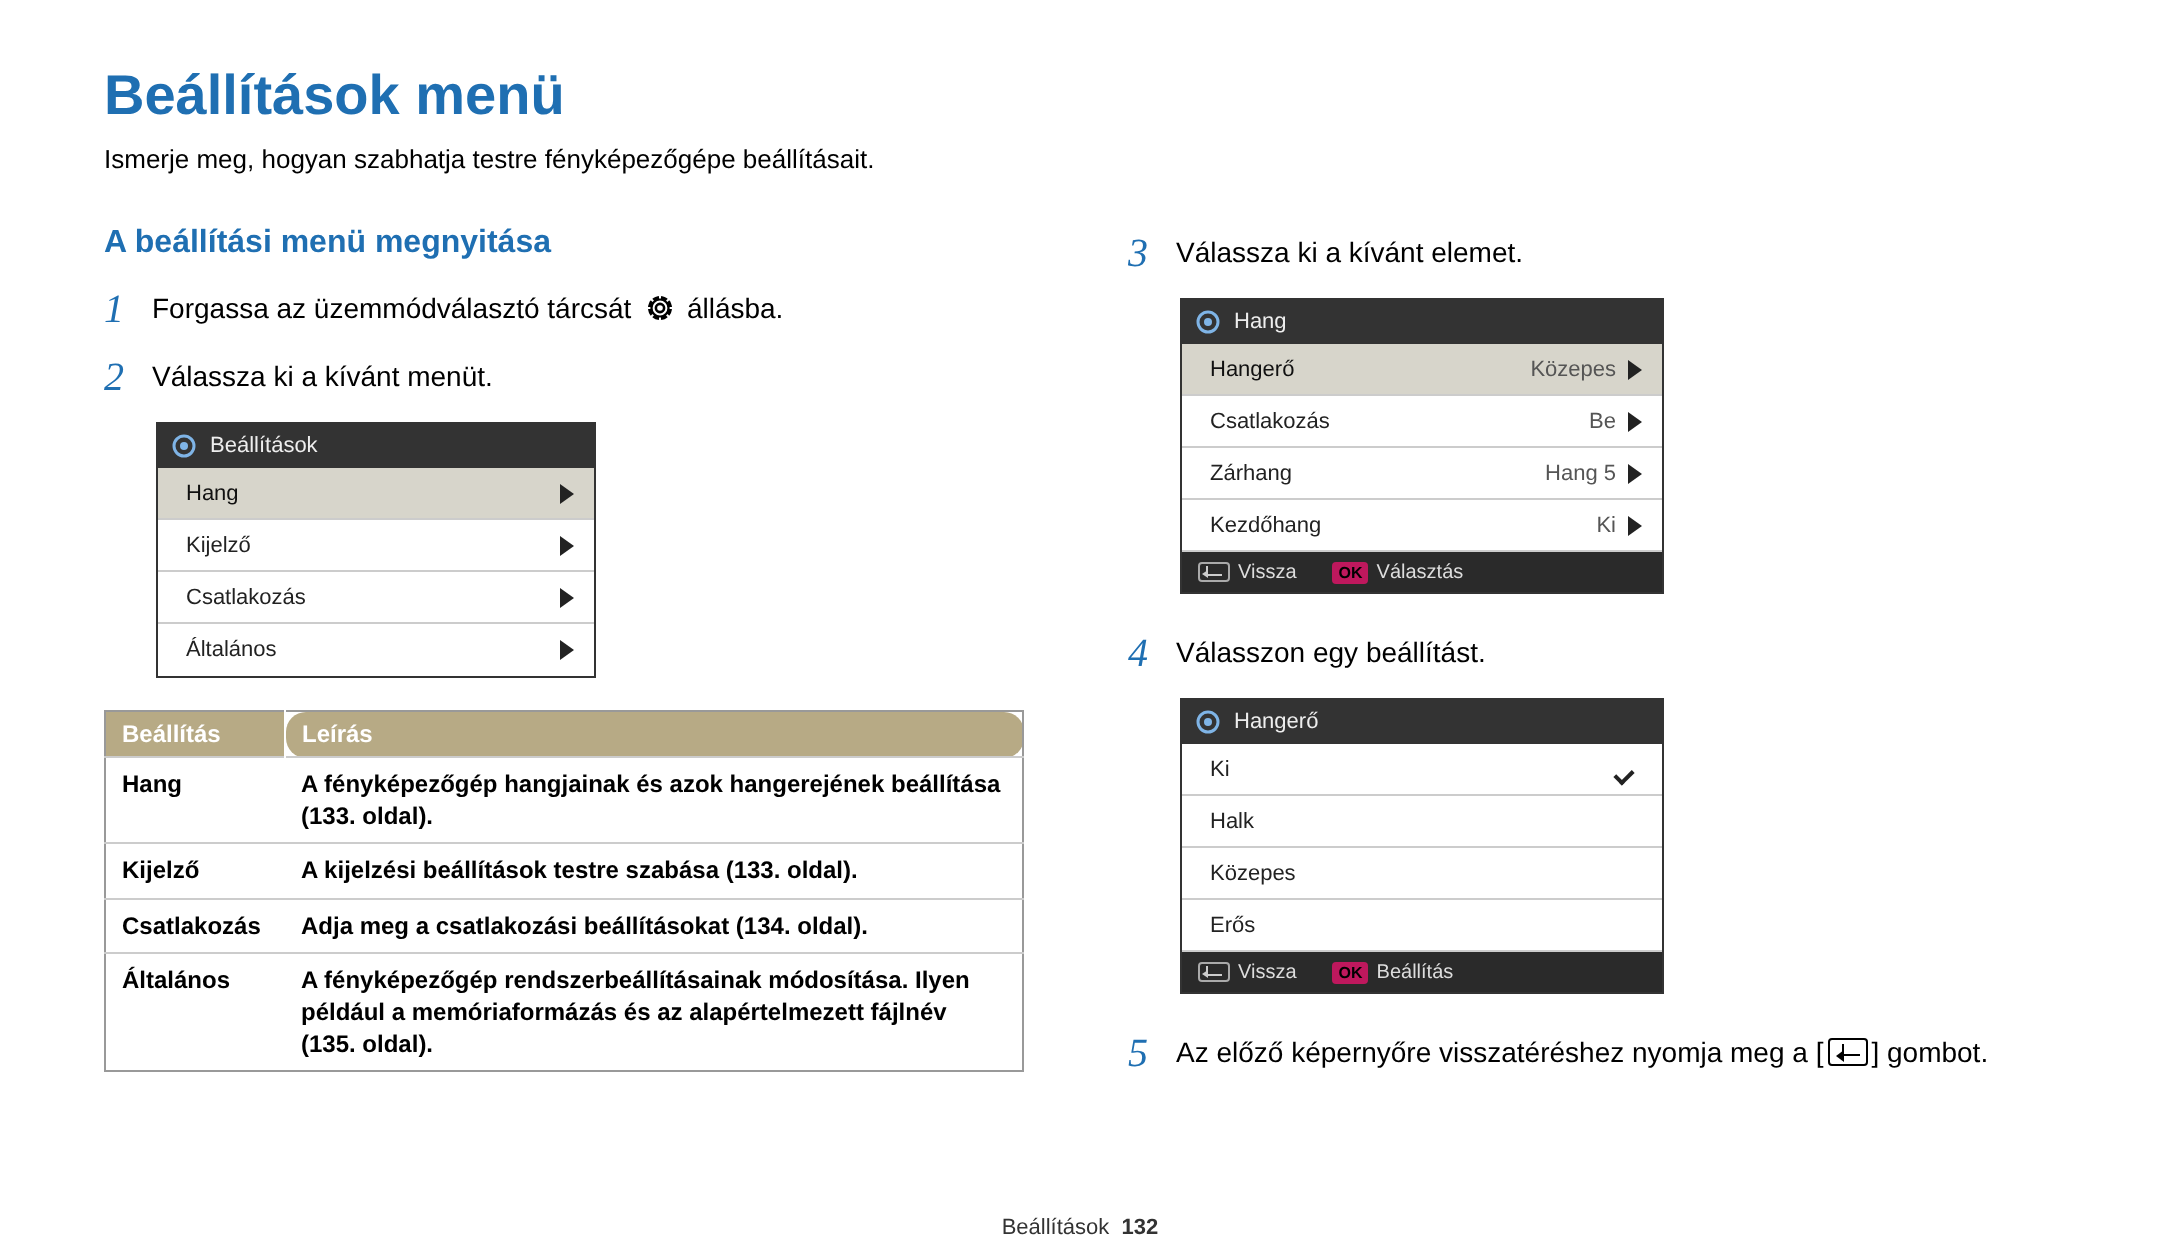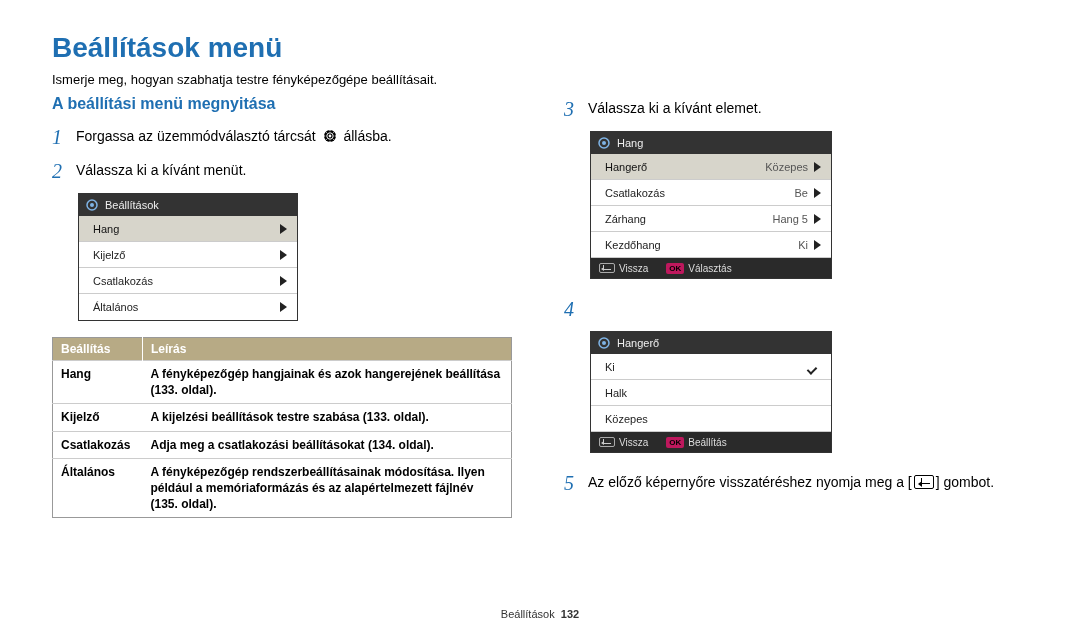--- a/index.html
+++ b/index.html
@@ -13,21 +13,21 @@
     position: relative;
   }
   .page-title {
     color: #1f6fb2;
     font-size: 28px;
     font-weight: bold;
     margin-bottom: 8px;
   }
   .page-sub {
     font-size: 13px;
-    margin-bottom: 8px;
+    margin-bottom: 26px;
   }
   .cols {
     display: flex;
     gap: 48px;
   }
   .col { flex: 1; }
 
   .section-title {
     color: #1f6fb2;
     font-size: 16px;
@@ -195,21 +195,21 @@
     margin-top: 8px;
   }
   .settings-table th {
     background: #b7aa85;
     color: #fff;
     text-align: left;
     padding: 4px 8px;
     font-weight: bold;
     border-right: 1px solid #fff;
   }
-  .settings-table th:last-child { border-right: none;}
+  .settings-table th:last-child { border-right: none; border-radius: 10px;}
   .settings-table td {
     padding: 5px 8px;
     border-top: 1px solid #ccc;
     vertical-align: top;
     line-height: 1.35;
     font-weight: bold;
   }
   .settings-table td.name {
     width: 90px;
     font-weight: bold;
@@ -374,20 +374,21 @@
           </span>
         <span class="grp">
             <span class="ok-badge">OK</span>
             <span>Választás</span>
           </span>
       </div>
     </div>
 
     <div class="step">
       <span class="num">4</span>
+      <span class="txt">Válasszon egy beállítást.</span>
     </div>
 
     <div class="cam-panel wide">
       <div class="cam-header">
         <span class="hdr-icon">
           <svg viewBox="0 0 14 14">
               <circle cx="7" cy="7" r="5" fill="none" stroke="#7fb4e6" stroke-width="1.5"></circle>
               <circle cx="7" cy="7" r="2" fill="#7fb4e6"></circle>
             </svg>
         </span>
@@ -396,20 +397,23 @@
       <div class="cam-row">
         <span class="lbl">Ki</span>
         <span class="check"></span>
       </div>
       <div class="cam-row">
         <span class="lbl">Halk</span>
       </div>
       <div class="cam-row">
         <span class="lbl">Közepes</span>
       </div>
+      <div class="cam-row">
+        <span class="lbl">Erős</span>
+      </div>
       <div class="cam-footer">
         <span class="grp">
             <span class="back-badge"></span>
             <span>Vissza</span>
           </span>
         <span class="grp">
             <span class="ok-badge">OK</span>
             <span>Beállítás</span>
           </span>
       </div>

